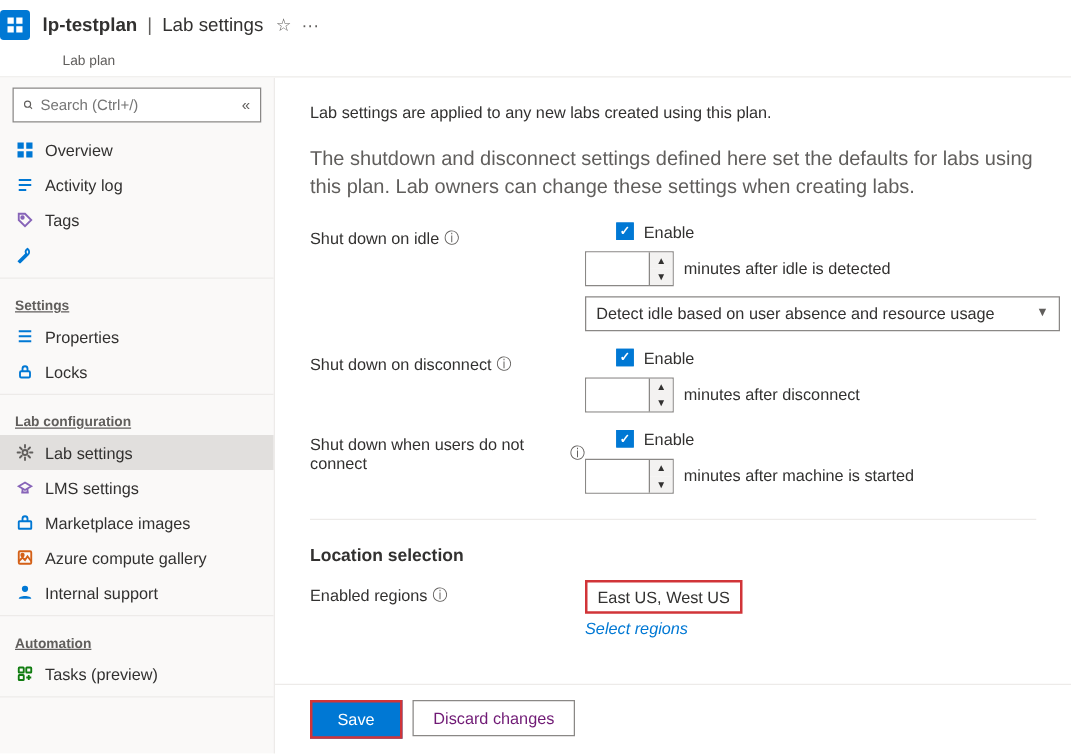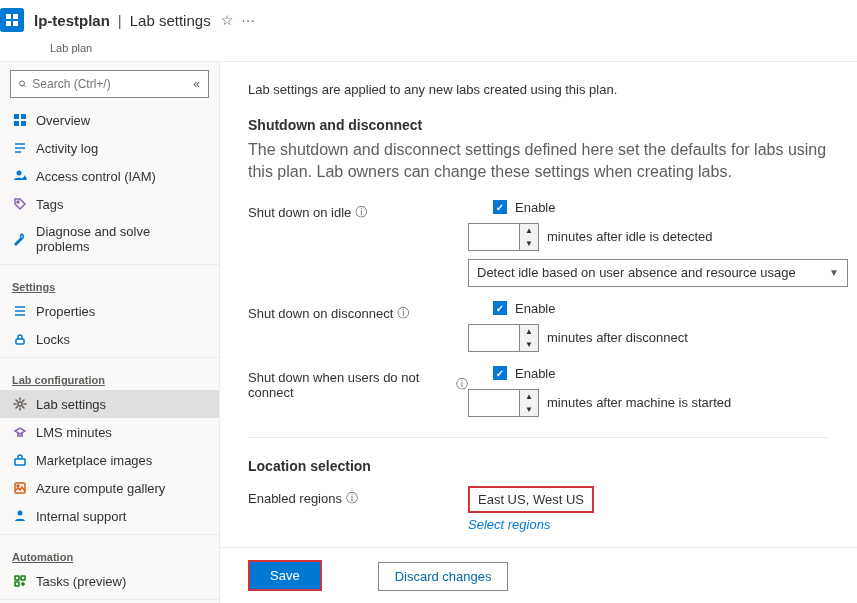--- a/index.html
+++ b/index.html
@@ -45,23 +45,23 @@
     .dropdown-text { font-size: 13px; color: #323130; }
     .dropdown-arrow { font-size: 10px; color: #605e5c; }
 
     .section-divider { border: none; border-top: 1px solid #edebe9; margin: 20px 0; }
 
     .location-section .section-title { margin-top: 4px; }
 
     .enabled-regions-value { border: 2px solid #d13438; padding: 4px 8px; display: inline-block; font-size: 13px; color: #323130; }
     .select-regions-link { color: #0078d4; font-size: 13px; cursor: pointer; text-decoration: none; display: block; margin-top: 4px; font-style: italic; }
 
-    .footer-bar { border-top: 1px solid #edebe9; padding: 12px 28px; display: flex; gap: 8px; align-items: flex-end; background: #fff; flex-shrink: 0; }
+    .footer-bar { border-top: 1px solid #edebe9; padding: 12px 28px; display: flex; gap: 8px; align-items: flex-start; background: #fff; flex-shrink: 0; }
     .btn-save { background: #0078d4; color: white; border: none; padding: 6px 20px; font-size: 13px; cursor: pointer; border: 2px solid #d13438; }
-    .btn-discard { background: #fff; color: #0369a1; border: 1px solid #8a8886; padding: 6px 16px; font-size: 13px; cursor: pointer; margin-left: 48px; }
+    .btn-discard { background: #fff; color: #701a75; border: 1px solid #8a8886; padding: 6px 16px; font-size: 13px; cursor: pointer; }
 
     
     .icon-blue { color: #0078d4; }
     .icon-green { color: #107c10; }
     .icon-gear { color: #605e5c; }
   </style>
 </head>
 <body>
 
 <div style="display:flex; flex-direction:column; border-bottom:1px solid #edebe9; flex-shrink:0;">
@@ -112,46 +112,34 @@
       <span class="nav-icon icon-blue">
         <svg width="14" height="14" viewBox="0 0 14 14" fill="none" stroke="#0078d4" stroke-width="1.5">
             <line x1="2" y1="3" x2="12" y2="3"></line>
             <line x1="2" y1="7" x2="12" y2="7"></line>
             <line x1="2" y1="11" x2="8" y2="11"></line>
           </svg>
       </span>
       <span>Activity log</span>
     </div>
     <div class="nav-item">
-      <span class="nav-icon icon-blue">
-        <svg width="14" height="14" viewBox="0 0 14 14" fill="#0078d4">
-            <circle cx="6" cy="4" r="2.5"></circle>
-            <path d="M1 11c0-3 10-3 10 0"></path>
-            <rect x="10" y="8" width="3.5" height="3" rx="0.5" fill="#0078d4"></rect>
-            <rect x="11" y="6.5" width="1.5" height="2" rx="0.75" fill="#0078d4"></rect>
-          </svg>
-      </span>
-      <span>Access control (IAM)</span>
-    </div>
-    <div class="nav-item">
       <span class="nav-icon" style="color:#8764b8;">
         <svg width="14" height="14" viewBox="0 0 14 14" fill="none" stroke="#8764b8" stroke-width="1.5">
             <path d="M2 2h5l5 5-5 5-5-5z"></path>
             <circle cx="5" cy="5" r="1" fill="#8764b8"></circle>
           </svg>
       </span>
       <span>Tags</span>
     </div>
     <div class="nav-item">
       <span class="nav-icon icon-blue">
         <svg width="14" height="14" viewBox="0 0 14 14" fill="none" stroke="#0078d4" stroke-width="1.5">
             <path d="M9 2a3 3 0 0 1 0 5l-6 6-1-1 6-6A3 3 0 0 1 9 2z"></path>
           </svg>
       </span>
-      <span>Diagnose and solve problems</span>
     </div>
 
     <hr class="nav-divider">
     <div class="nav-section-label">Settings</div>
 
     <div class="nav-item">
       <span class="nav-icon icon-blue">
         <svg width="14" height="14" viewBox="0 0 14 14" fill="none" stroke="#0078d4" stroke-width="1.5">
             <line x1="2" y1="3" x2="12" y2="3"></line>
             <line x1="2" y1="7" x2="12" y2="7"></line>
@@ -182,21 +170,21 @@
       </span>
       <span>Lab settings</span>
     </div>
     <div class="nav-item">
       <span class="nav-icon" style="color:#8764b8;">
         <svg width="14" height="14" viewBox="0 0 14 14" fill="none" stroke="#8764b8" stroke-width="1.5">
             <path d="M2 6l5-3 5 3-5 3z"></path>
             <path d="M5 8v3M9 8v3M4 11h6"></path>
           </svg>
       </span>
-      <span>LMS minutes</span>
+      <span>LMS settings</span>
     </div>
     <div class="nav-item">
       <span class="nav-icon icon-blue">
         <svg width="14" height="14" viewBox="0 0 14 14" fill="none" stroke="#0078d4" stroke-width="1.5">
             <rect x="2" y="6" width="10" height="6" rx="0.5"></rect>
             <path d="M5 6V4a2 2 0 0 1 4 0v2"></path>
           </svg>
       </span>
       <span>Marketplace images</span>
     </div>
@@ -239,21 +227,20 @@
     <hr class="nav-divider">
 
   </div>
 
   <div style="flex:1; display:flex; flex-direction:column; overflow:hidden;">
 
     <div class="content-area">
       <p class="intro-text">Lab settings are applied to any new labs created using this plan.</p>
 
       <div>
-        <div class="section-title">Shutdown and disconnect</div>
         <div class="section-desc">The shutdown and disconnect settings defined here set the defaults for labs using this plan. Lab owners can change these settings when creating labs.</div>
 
         <div class="setting-row">
           <div class="setting-label">
             <span>Shut down on idle</span>
             <span class="info-icon">ⓘ</span>
           </div>
           <div class="setting-controls">
             <div class="checkbox-row">
               <div class="checkbox-blue"></div>

